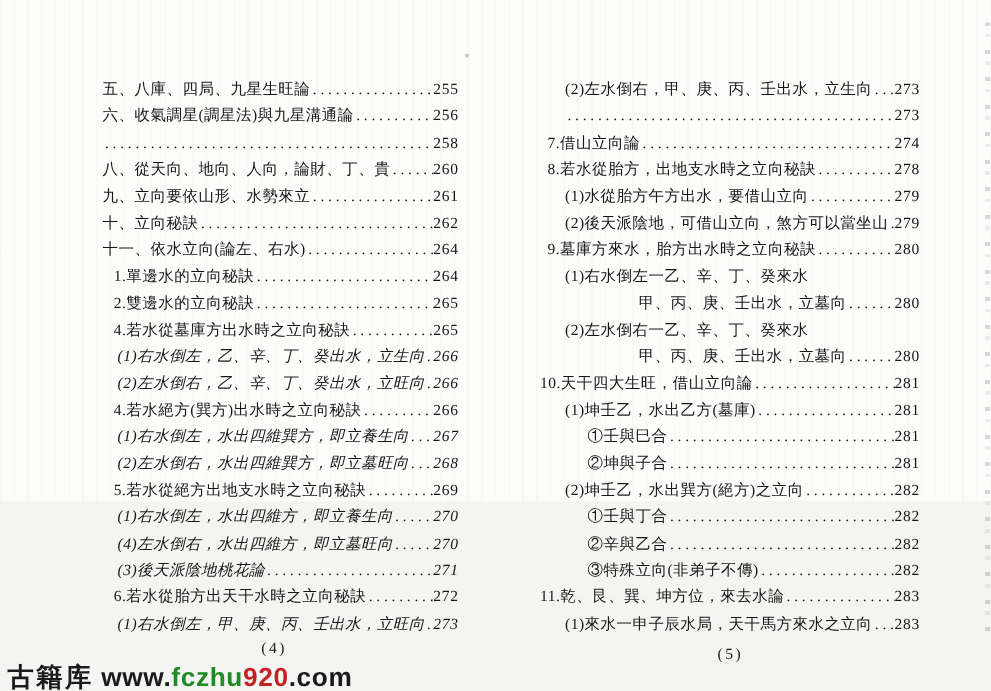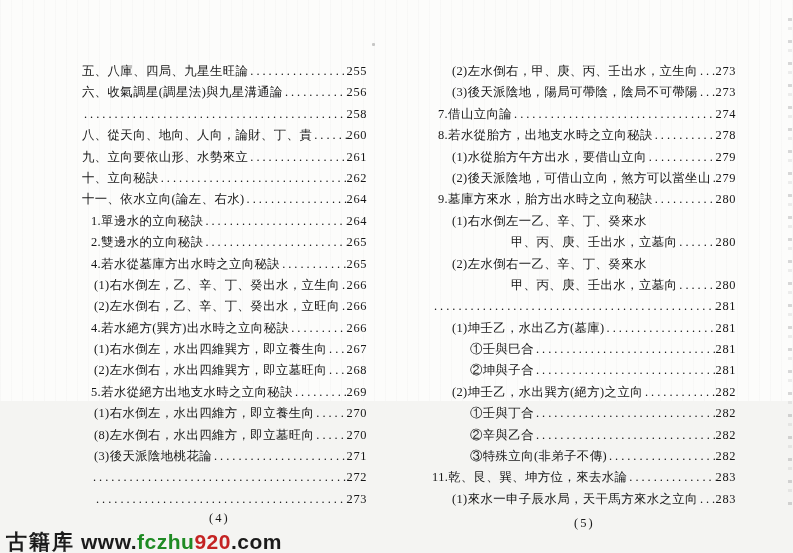--- a/index.html
+++ b/index.html
@@ -39,21 +39,21 @@
     overflow: hidden;
     white-space: nowrap;
     letter-spacing: 3px;
     padding: 0 1px 0 2px;
     font-size: 12.4px;
   }
   .pg { flex: 0 0 auto; letter-spacing: 0.6px; }
   
   .col-left  .lvl-t  { padding-left: 0; }
   .col-left  .lvl-n  { padding-left: 9px; }
-  .col-left  .lvl-p  { padding-left: 12px; }
+  .col-left  .lvl-p  { padding-left: 12px; font-style: italic; }
   
   .col-right .lvl-n  { padding-left: 6px; }
   .col-right .lvl-n2 { padding-left: 0; }
   .col-right .lvl-p  { padding-left: 20px; }
   .col-right .lvl-c  { padding-left: 38px; }
   .col-right .lvl-d  { padding-left: 79px; }
 
   .footer {
     position: absolute;
     font-size: 12.5px;
@@ -178,47 +178,48 @@
         <span class="txt">5.若水從絕方出地支水時之立向秘訣</span>
         <span class="leader">..........................................................................................</span>
         <span class="pg">269</span>
       </div>
       <div class="line lvl-p">
         <span class="txt">(1)右水倒左，水出四維方，即立養生向</span>
         <span class="leader">..........................................................................................</span>
         <span class="pg">270</span>
       </div>
       <div class="line lvl-p">
-        <span class="txt">(8)左水倒右，水出四維方，即立墓旺向</span>
+        <span class="txt">(4)左水倒右，水出四維方，即立墓旺向</span>
         <span class="leader">..........................................................................................</span>
         <span class="pg">270</span>
       </div>
       <div class="line lvl-p">
         <span class="txt">(3)後天派陰地桃花論</span>
         <span class="leader">..........................................................................................</span>
         <span class="pg">271</span>
       </div>
       <div class="line lvl-n">
+        <span class="txt">6.若水從胎方出天干水時之立向秘訣</span>
         <span class="leader">..........................................................................................</span>
         <span class="pg">272</span>
       </div>
       <div class="line lvl-p">
+        <span class="txt">(1)右水倒左，甲、庚、丙、壬出水，立旺向</span>
         <span class="leader">..........................................................................................</span>
         <span class="pg">273</span>
       </div>
     </div>
 
   <div class="toc-col col-right" id="col-right">
       <div class="line lvl-p">
         <span class="txt">(2)左水倒右，甲、庚、丙、壬出水，立生向</span>
         <span class="leader">..........................................................................................</span>
         <span class="pg">273</span>
       </div>
       <div class="line lvl-p">
-        <span class="txt">(3)後天派陰地，陽局可帶陰，陰局不可帶陽</span>
         <span class="leader">..........................................................................................</span>
         <span class="pg">273</span>
       </div>
       <div class="line lvl-n">
         <span class="txt">7.借山立向論</span>
         <span class="leader">..........................................................................................</span>
         <span class="pg">274</span>
       </div>
       <div class="line lvl-n">
         <span class="txt">8.若水從胎方，出地支水時之立向秘訣</span>
@@ -250,20 +251,21 @@
       </div>
       <div class="line lvl-p">
         <span class="txt">(2)左水倒右一乙、辛、丁、癸來水</span>
       </div>
       <div class="line lvl-d">
         <span class="txt">甲、丙、庚、壬出水，立墓向</span>
         <span class="leader">..........................................................................................</span>
         <span class="pg">280</span>
       </div>
       <div class="line lvl-n2">
+        <span class="txt">10.天干四大生旺，借山立向論</span>
         <span class="leader">..........................................................................................</span>
         <span class="pg">281</span>
       </div>
       <div class="line lvl-p">
         <span class="txt">(1)坤壬乙，水出乙方(墓庫)</span>
         <span class="leader">..........................................................................................</span>
         <span class="pg">281</span>
       </div>
       <div class="line lvl-c">
         <span class="txt">①壬與巳合</span>

